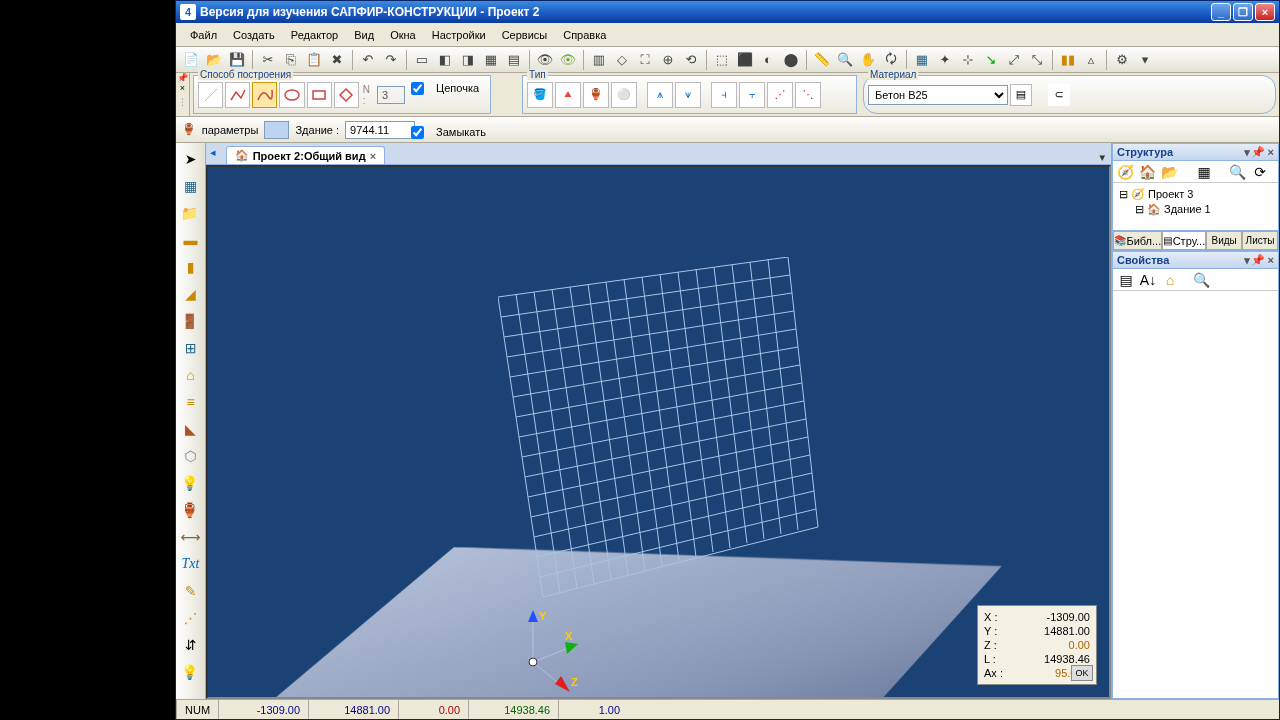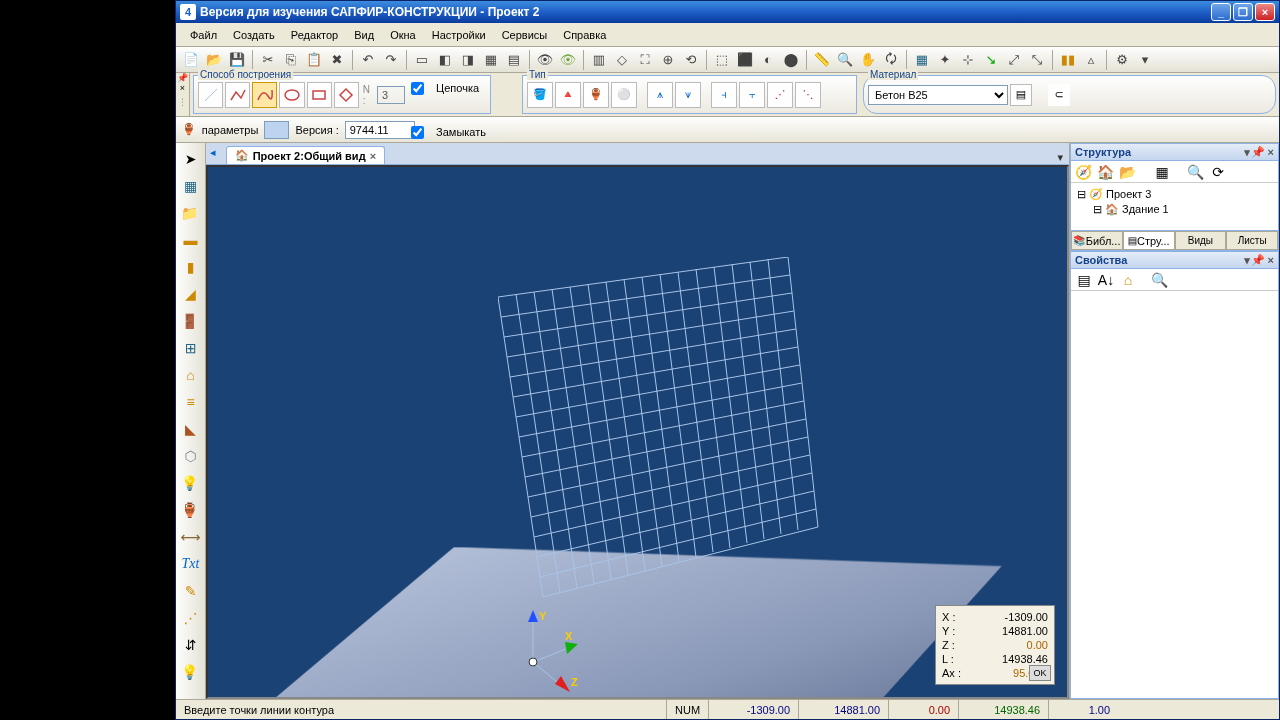--- a/index.html
+++ b/index.html
@@ -33,21 +33,21 @@
 .doctab .x{ cursor:pointer; color:#666; font-weight:bold;}
 .viewport { flex:1; background:#1a4274; position:relative; border:2px inset #888; overflow:hidden;}
 .floor { position:absolute; left:60px; top:380px; width:680px; height:240px; background:linear-gradient(160deg,#b8c4dc 0%,#8a98b8 60%,#5a6a8a 100%); transform:skewX(-28deg) rotateX(0deg); clip-path:polygon(18% 0,100% 8%,88% 100%,0 78%);}
 .gridwall { position:absolute; left:290px; top:90px; width:340px; height:350px;}
 .gridwall svg { width:100%; height:100%;}
 .axes { position:absolute; left:285px; top:435px; width:100px; height:100px;}
 .coordbox { position:absolute; right:12px; bottom:12px; width:120px; background:#f4f0e4; border:1px solid #888; padding:4px; font-size:10px;}
 .coordbox .row{ display:flex; justify-content:space-between; padding:1px 2px;}
 .coordbox .row .lbl{color:#000;}
 .coordbox .okbtn{ position:absolute; right:3px; bottom:3px; width:22px;height:16px;border:1px solid #888;background:#ddd;font-size:9px;display:flex;align-items:center;justify-content:center;}
-.rightpane { width:210px; display:flex; flex-direction:column; border-left:1px solid #aca899;}
+.rightpane { width:168px; display:flex; flex-direction:column; border-left:1px solid #aca899;}
 .panel-hdr { height:18px; background:linear-gradient(#e4ecf7,#c4d6ef); border:1px solid #8db2e3; display:flex; align-items:center; padding:0 4px; font-size:11px; color:#15428b; font-weight:bold;}
 .panel-hdr .ctrls{margin-left:auto; display:flex; gap:2px; font-size:10px; color:#555;}
 .panel-body { background:#fff; border:1px solid #8db2e3; border-top:none;}
 .matselect { width:140px; height:20px; border:1px solid #7f9db9; background:#fff; padding:0 2px;}
 .tree { padding:4px 6px; font-size:11px;}
 .tree .node{ padding:1px 0;}
 .rtabs { display:flex; border-top:1px solid #8db2e3; background:#ece9d8; height:20px;}
 .rtab { flex:1; border:1px solid #aca899; font-size:10px; display:flex;align-items:center;justify-content:center; cursor:pointer;}
 .rtab.active{ background:#fff;}
 .props-tb { height:22px; display:flex; align-items:center; gap:4px; padding:0 4px; border-bottom:1px solid #ccc;}
@@ -207,21 +207,21 @@
       <div class="shapebtn" style="width:22px;height:22px;">▤</div>
       <div style="width:12px;"></div>
       <div class="shapebtn" style="width:22px;height:22px;border:none;">⊂</div>
     </div>
   </div>
 
   <div class="toolrow3">
     <span>🏺</span>
     <span>параметры</span>
     <span style="background:#bcd4f0;border:1px solid #7f9db9;padding:2px 10px;color:#89a;">&nbsp;</span>
-    <span>Версия :</span>
+    <span>Здание :</span>
     <input class="param-input" value="9744.11" style="">
   </div>
 
   <div class="main">
 
     <div class="leftbar">
       <div class="lbtn">➤</div>
       <div class="lbtn" style="color:#268;">▦</div>
       <div class="lbtn" style="color:#c80;">📁</div>
       <div class="lbtn" style="color:#c80;">▬</div>
@@ -385,21 +385,20 @@
           <span class="lbtn" style="width:18px;height:18px;color:#c80;">⌂</span>
           <span style="width:6px;"></span>
           <span class="lbtn" style="width:18px;height:18px;">🔍</span>
         </div>
       </div>
     </div>
 
   </div>
 
   <div class="statusbar">
-    <div class="msg">Введите точки линии контура</div>
     <div class="cell">NUM</div>
     <div class="cell" style="color:#008;width:90px;justify-content:flex-end;">-1309.00</div>
     <div class="cell" style="color:#008;width:90px;justify-content:flex-end;">14881.00</div>
     <div class="cell" style="color:#a00;width:70px;justify-content:flex-end;">0.00</div>
     <div class="cell" style="color:#060;width:90px;justify-content:flex-end;">14938.46</div>
     <div class="cell" style="color:#008;width:70px;justify-content:flex-end;">1.00</div>
   </div>
 
 </div>
 

